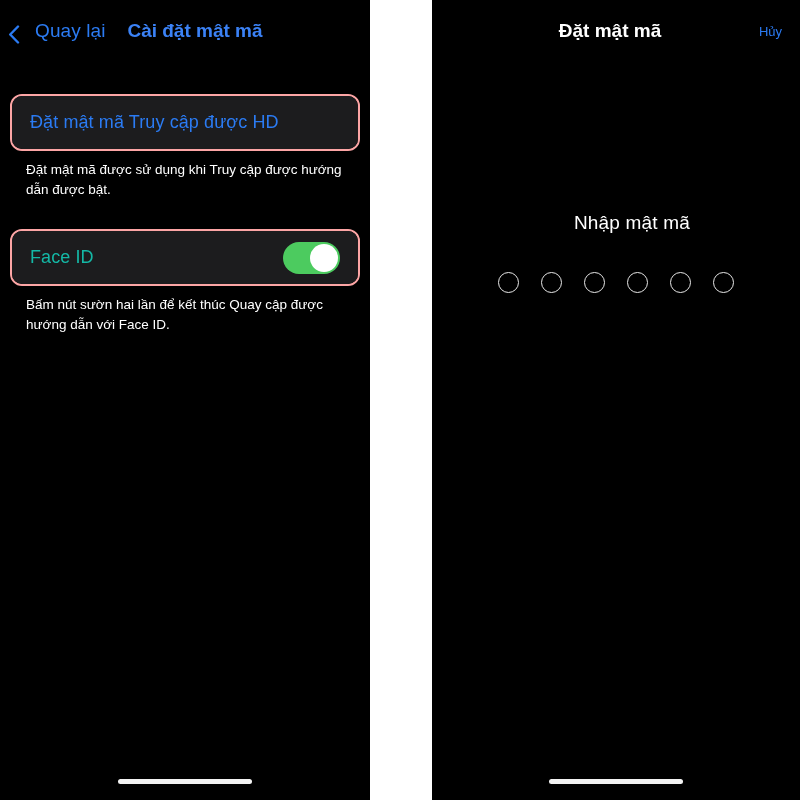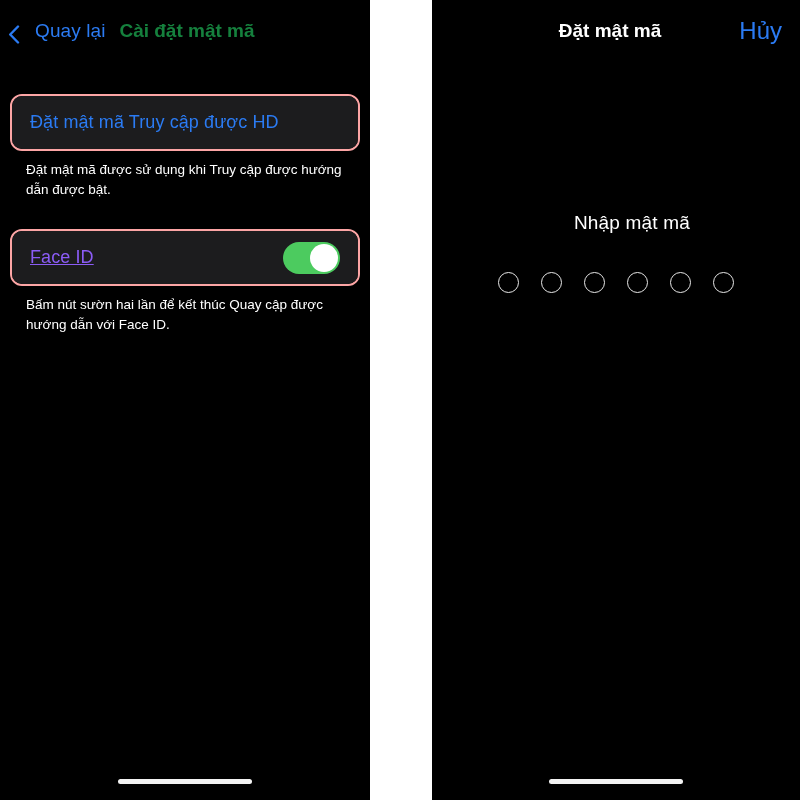--- a/index.html
+++ b/index.html
@@ -57,25 +57,25 @@
     height: 12px;
     position: relative;
     top: 0px;
   }
   .chev svg { display: block; }
 
   .nav-title {
     position: absolute;
     left: 50%;
     transform: translateX(-50%);
-    color: #15803d;
+    color: #3b82f6;
     font-size: 19px;
     font-weight: bold;
     white-space: nowrap;
-    margin-left: 2px;
+    margin-left: 10px;
   }
 
   
   .content {
     position: absolute;
     top: 62px;
     left: 0; right: 0;
   }
 
   .hl {                     
@@ -94,25 +94,24 @@
     display: flex;
     align-items: center;
     padding: 0 18px;
   }
   .row-link-label {
     color: #2b7bf3;
     font-size: 18px;
     letter-spacing: 0.1px;
   }
   .row-label {
-    color: #8b5cf6;
+    color: #14b8a6;
     font-size: 18px;
     letter-spacing: 0.1px;
     flex: 1;
-    text-decoration: underline;
   }
 
   
   .toggle {
     width: 57px;
     height: 32px;
     border-radius: 16px;
     background: #4ccb5f;
     position: relative;
     flex: 0 0 57px;
@@ -151,21 +150,21 @@
     color: #ffffff;
     font-size: 19px;
     font-weight: bold;
     white-space: nowrap;
     margin-left: -8px;
   }
   .cancel-btn {
     position: absolute;
     right: 18px;
     color: #2b7bf3;
-    font-size: 24px;
+    font-size: 13px;
     cursor: pointer;
   }
 
   .passcode-area {
     position: absolute;
     top: 212px;
     left: 0; right: 0;
     text-align: center;
   }
   .passcode-prompt {

